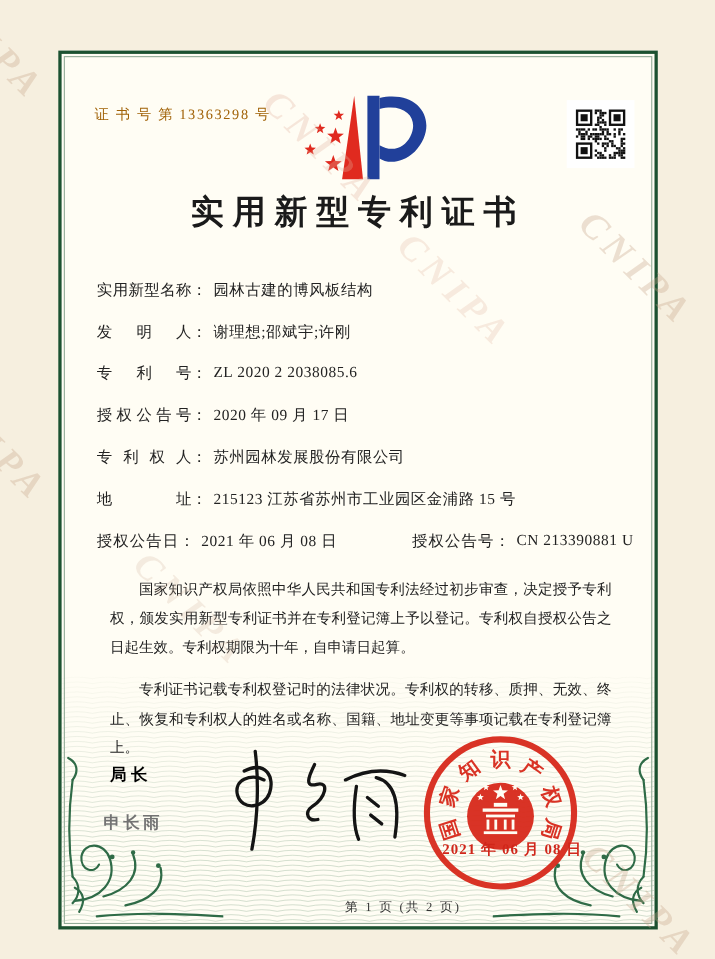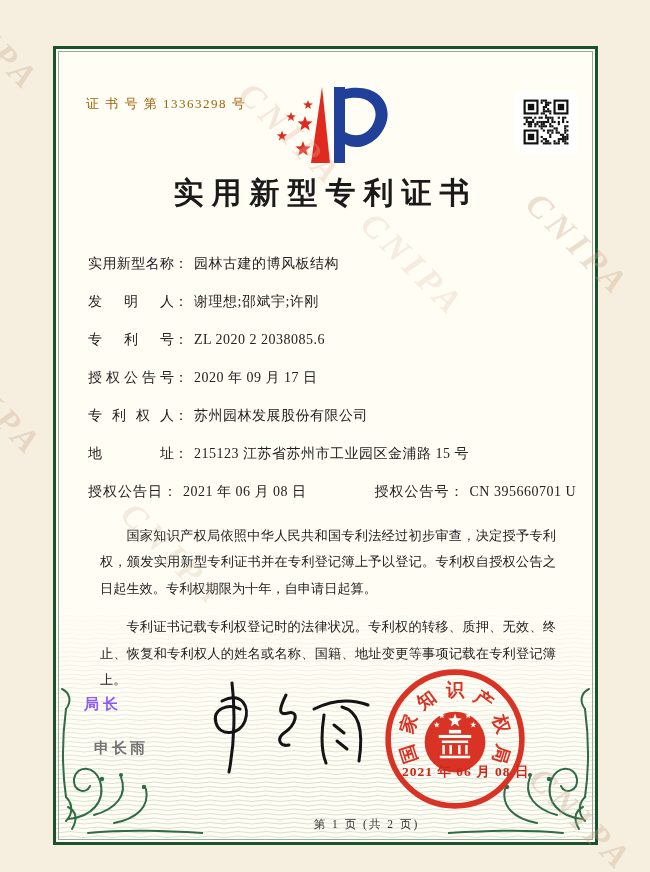--- a/index.html
+++ b/index.html
@@ -45,21 +45,21 @@
   .fvalue{letter-spacing:0.5px;}
   .grant-group2{margin-left:68px;display:flex;align-items:center;}
   .glabel{letter-spacing:1px;}
 
   
   .paras{position:absolute;left:32px;top:462px;width:480px;font-size:13.2px;
     line-height:26.4px;color:#222;text-align:justify;}
   .paras p{margin:12px;text-indent:2em;}
 
   
-  .official-title{position:absolute;left:28px;top:646px;font-size:15px;letter-spacing:4px;color:#8b5cf6;font-weight:600;}
+  .official-title{position:absolute;left:44px;top:646px;font-size:15px;letter-spacing:4px;color:#000000;font-weight:600;}
   .official-name{position:absolute;left:38px;top:690px;font-size:15px;letter-spacing:3px;color:#737373;font-weight:600;}
   .signature{position:absolute;left:128px;top:628px;width:195px;height:105px;}
 
   
   .seal{position:absolute;left:323px;top:614px;width:152px;height:152px;opacity:.95;}
   .seal-date{
     position:absolute;left:346px;top:714px;width:160px;font-size:13.5px;font-weight:700;
     color:#d0261a;letter-spacing:1px;
   }
 
@@ -363,21 +363,21 @@
           <span class="fcolon">：</span>
           <span class="fvalue">215123 江苏省苏州市工业园区金浦路 15 号</span>
       </div>
       <div class="frow">
         <span class="glabel">授权公告日</span>
           <span class="fcolon">：</span>
           <span class="fvalue">2021 年 06 月 08 日</span>
         <span class="grant-group2">
           <span class="glabel">授权公告号</span>
             <span class="fcolon">：</span>
-            <span class="fvalue">CN 395660701 U</span>
+            <span class="fvalue">CN 213390881 U</span>
         </span>
       </div>
     </div>
 
     <div class="paras">
       <p>国家知识产权局依照中华人民共和国专利法经过初步审查，决定授予专利权，颁发实用新型专利证书并在专利登记簿上予以登记。专利权自授权公告之日起生效。专利权期限为十年，自申请日起算。</p>
       <p>专利证书记载专利权登记时的法律状况。专利权的转移、质押、无效、终止、恢复和专利权人的姓名或名称、国籍、地址变更等事项记载在专利登记簿上。</p>
     </div>
 
     <div class="official-title">局长</div>

